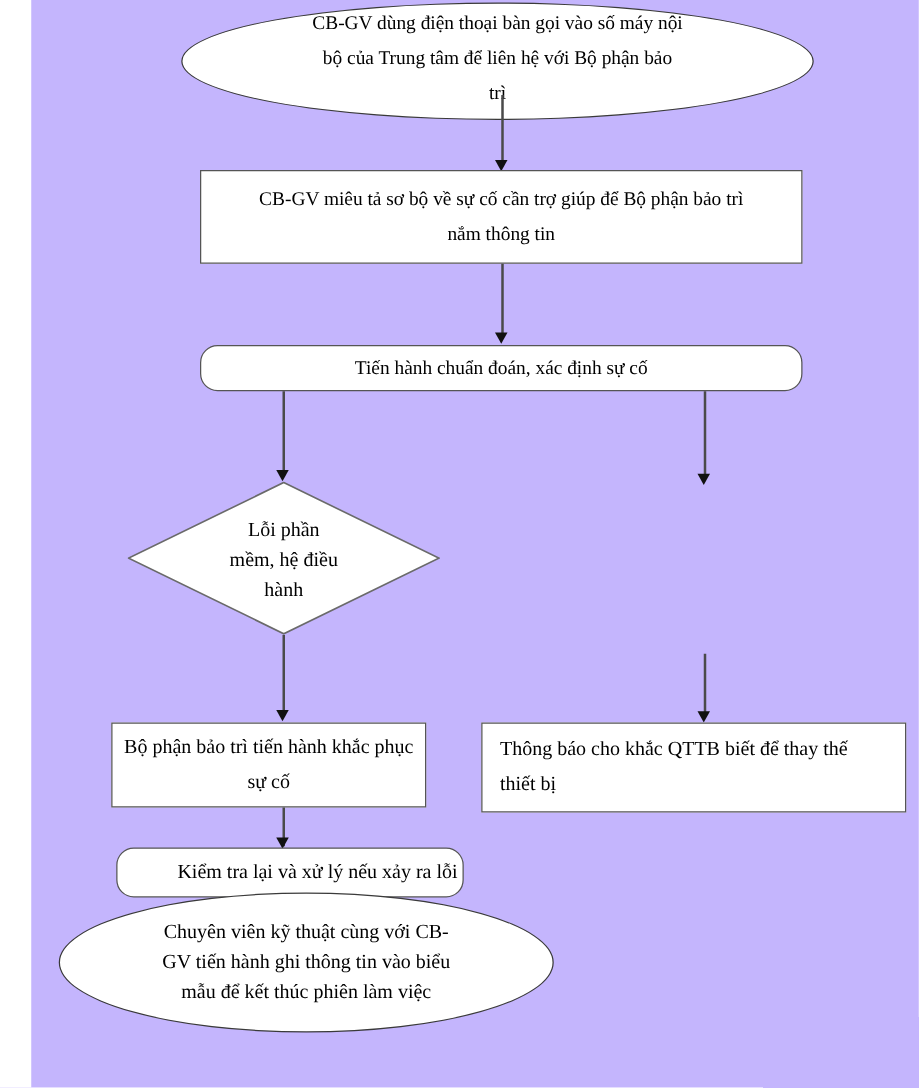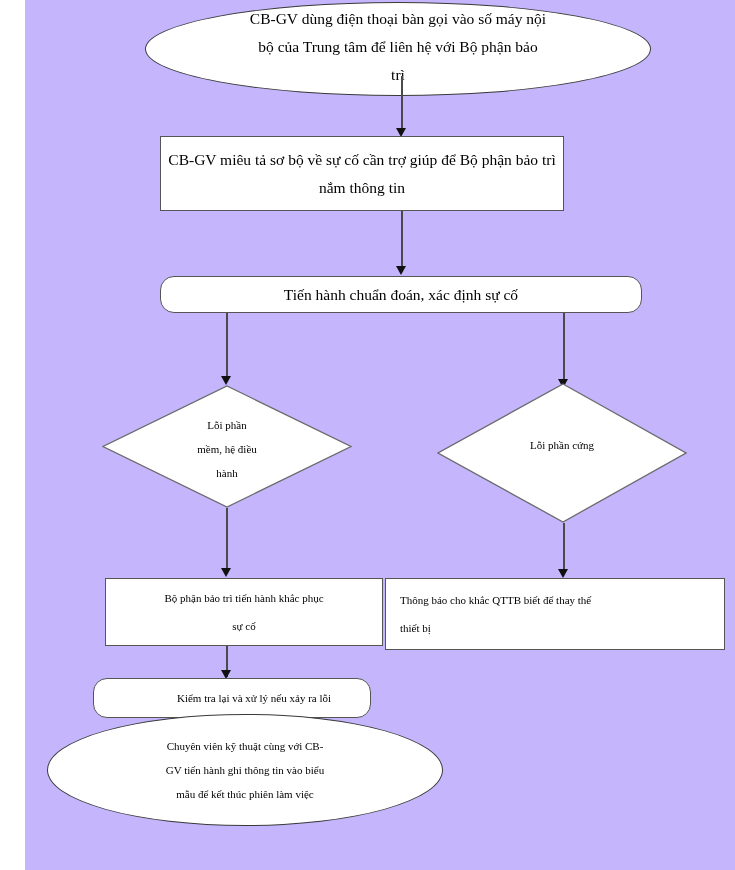--- a/index.html
+++ b/index.html
@@ -76,39 +76,39 @@
     border-top: 9px solid #111111;
   }
 
   .clipwrap {
     overflow: hidden;
   }
   .lh-28 { line-height: 28px; }
   .lh-26 { line-height: 26px; border-radius: 14px; }
   .lh-24 { line-height: 24px; }
   .fs-15 { font-size: 15.5px; }
-  .fs-14 { font-size: 11px; }
+  .fs-14 { font-size: 16px; }
   .left-align { text-align: left; }
   .pad-l { padding-left: 14px; padding-right: 10px; }
 </style>
 </head>
 <body>
 
 <div id="canvas">
 
   <div class="node ellipse clipwrap lh-28 fs-15" style="left:120px; top:2px; width:506px; height:94px;">
     <span class="txt" style="margin-top:-4px;">CB-GV dùng điện thoại bàn gọi vào số máy nội
 bộ của Trung tâm để liên hệ với Bộ phận bảo
 trì</span>
   </div>
 
   <div class="conn" style="left:376px; top:76px; height:57px;"></div>
   <div class="arrowhead" style="left:371px; top:128px;"></div>
 
-  <div class="node rect lh-28 fs-15" style="left:135px; top:136px; width:404px; height:75px;">
+  <div class="node rect lh-28 fs-15" style="left:135px; top:136px; width:482px; height:75px;">
     <span class="txt">CB-GV miêu tả sơ bộ về sự cố cần trợ giúp để Bộ phận bảo trì
 nắm thông tin</span>
   </div>
 
   <div class="conn" style="left:376px; top:211px; height:58px;"></div>
   <div class="arrowhead" style="left:371px; top:266px;"></div>
 
   <div class="node rect lh-26 fs-15" style="left:135px; top:276px; width:482px; height:37px;">
     <span class="txt">Tiến hành chuẩn đoán, xác định sự cố</span>
   </div>
@@ -124,31 +124,25 @@
       <polygon points="125,1 249,61.5 125,122 1,61.5" fill="#ffffff" stroke="#6a6a6a" stroke-width="1.3"></polygon>
     </svg>
     <span class="txt" style="margin-top:4px;">Lỗi phần
 mềm, hệ điều
 hành</span>
   </div>
 
   <div class="conn" style="left:201px; top:508px; height:63px;"></div>
   <div class="arrowhead" style="left:196px; top:568px;"></div>
 
-  <div class="node diamond lh-24 fs-14" style="left:412px; top:383px; width:250px; height:140px;">
-    <svg width="250" height="140" viewBox="0 0 250 140">
-      <polygon points="126,1 249,70 126,139 1,70" fill="#ffffff" stroke="#6a6a6a" stroke-width="1.3"></polygon>
-    </svg>
-    <span class="txt" style="margin-top:-17px;">Lỗi phần cứng</span>
-  </div>
 
   <div class="conn" style="left:538px; top:523px; height:50px;"></div>
   <div class="arrowhead" style="left:533px; top:569px;"></div>
 
-  <div class="node rect lh-28 fs-14" style="left:80px; top:578px; width:278px; height:68px;text-align:center;">
+  <div class="node rect lh-28 fs-14" style="left:64px; top:578px; width:252px; height:68px;text-align:center;">
     <span class="txt">Bộ phận bảo trì tiến hành khắc phục
 sự cố</span>
   </div>
 
   <div class="node rect left-align pad-l lh-28 fs-14" style="left:360px; top:578px; width:340px; height:72px;">
     <span class="txt">Thông báo cho khắc QTTB biết để thay thế
 thiết bị</span>
   </div>
 
   <div class="conn" style="left:201px; top:646px; height:31px;"></div>

